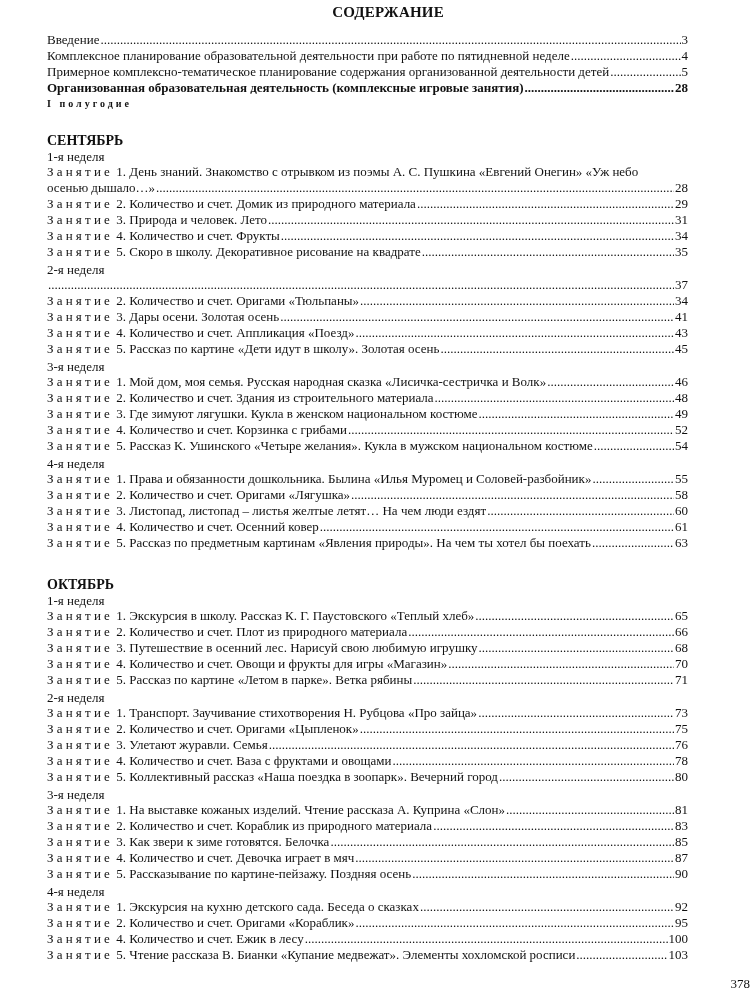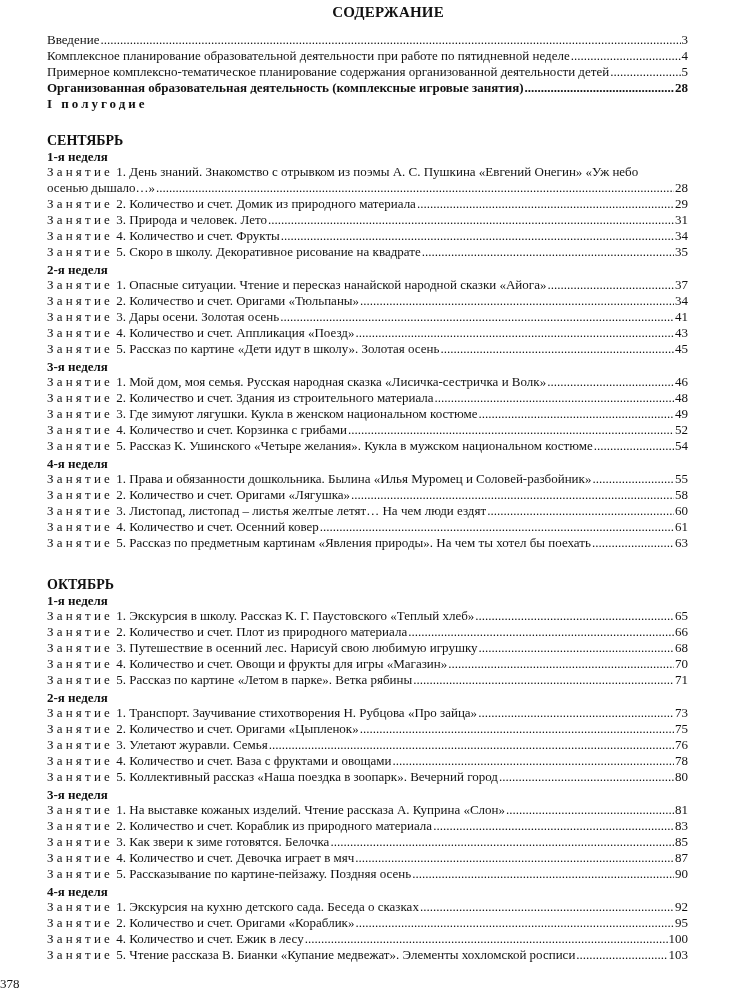--- a/index.html
+++ b/index.html
@@ -23,32 +23,32 @@
     height: 16px; position: relative;
   }
   .row .dots::after {
     content: "........................................................................................................................................................................................................................................................................................";
     position: absolute; left: 0; bottom: 0; letter-spacing: 0px;
     line-height: 16px;
   }
   .row .page { flex: 0 0 auto; text-align: right; }
   .bold { font-weight: bold; }
   .head {
-    font-size: 13px; line-height: 15px; font-weight: bold; height: 15px;
+    font-size: 10px; line-height: 15px; font-weight: bold; height: 15px;
   }
   .spaced { letter-spacing: 3px; }
   .month { font-size: 14px; line-height: 16px; height: 16px; font-weight: bold; margin-top: 22px; }
-  .week { font-size: 13px; line-height: 15px; height: 15px; font-weight: bold; }
+  .week { font-size: 13px; line-height: 15px; height: 15px; font-weight: normal; }
   .wrap-first { font-size: 13px; line-height: 16px; height: 16px; white-space: nowrap; }
   .lbl { letter-spacing: 3.2px; }
   .gap-s { height: 2px; }
   .gap-m { height: 4px; }
   .page-number {
     position: absolute; left: 0; right: 0; top: 976px;
-    text-align: left; font-size: 13px;
+    text-align: right; font-size: 13px;
   }
 </style>
 </head>
 <body>
 
 <div class="page-title">СОДЕРЖАНИЕ</div>
 
 <div class="toc">
 
   <div class="row">
@@ -99,21 +99,20 @@
         <span class="page">34</span>
       </div>
       <div class="row">
         <span class="text"><span class="lbl">Занятие</span><span> </span><span>5</span><span>. </span><span>Скоро в школу. Декоративное рисование на квадрате</span></span>
         <span class="dots"></span>
         <span class="page">35</span>
       </div>
       <div class="gap-s"></div>
       <div class="week">2-я неделя</div>
       <div class="row">
-        <span class="text"><span class="lbl">Занятие</span><span> </span><span>1</span><span>. </span><span>Опасные ситуации. Чтение и пересказ нанайской народной сказки «Айога»</span></span>
         <span class="dots"></span>
         <span class="page">37</span>
       </div>
       <div class="row">
         <span class="text"><span class="lbl">Занятие</span><span> </span><span>2</span><span>. </span><span>Количество и счет. Оригами «Тюльпаны»</span></span>
         <span class="dots"></span>
         <span class="page">34</span>
       </div>
       <div class="row">
         <span class="text"><span class="lbl">Занятие</span><span> </span><span>3</span><span>. </span><span>Дары осени. Золотая осень</span></span>

